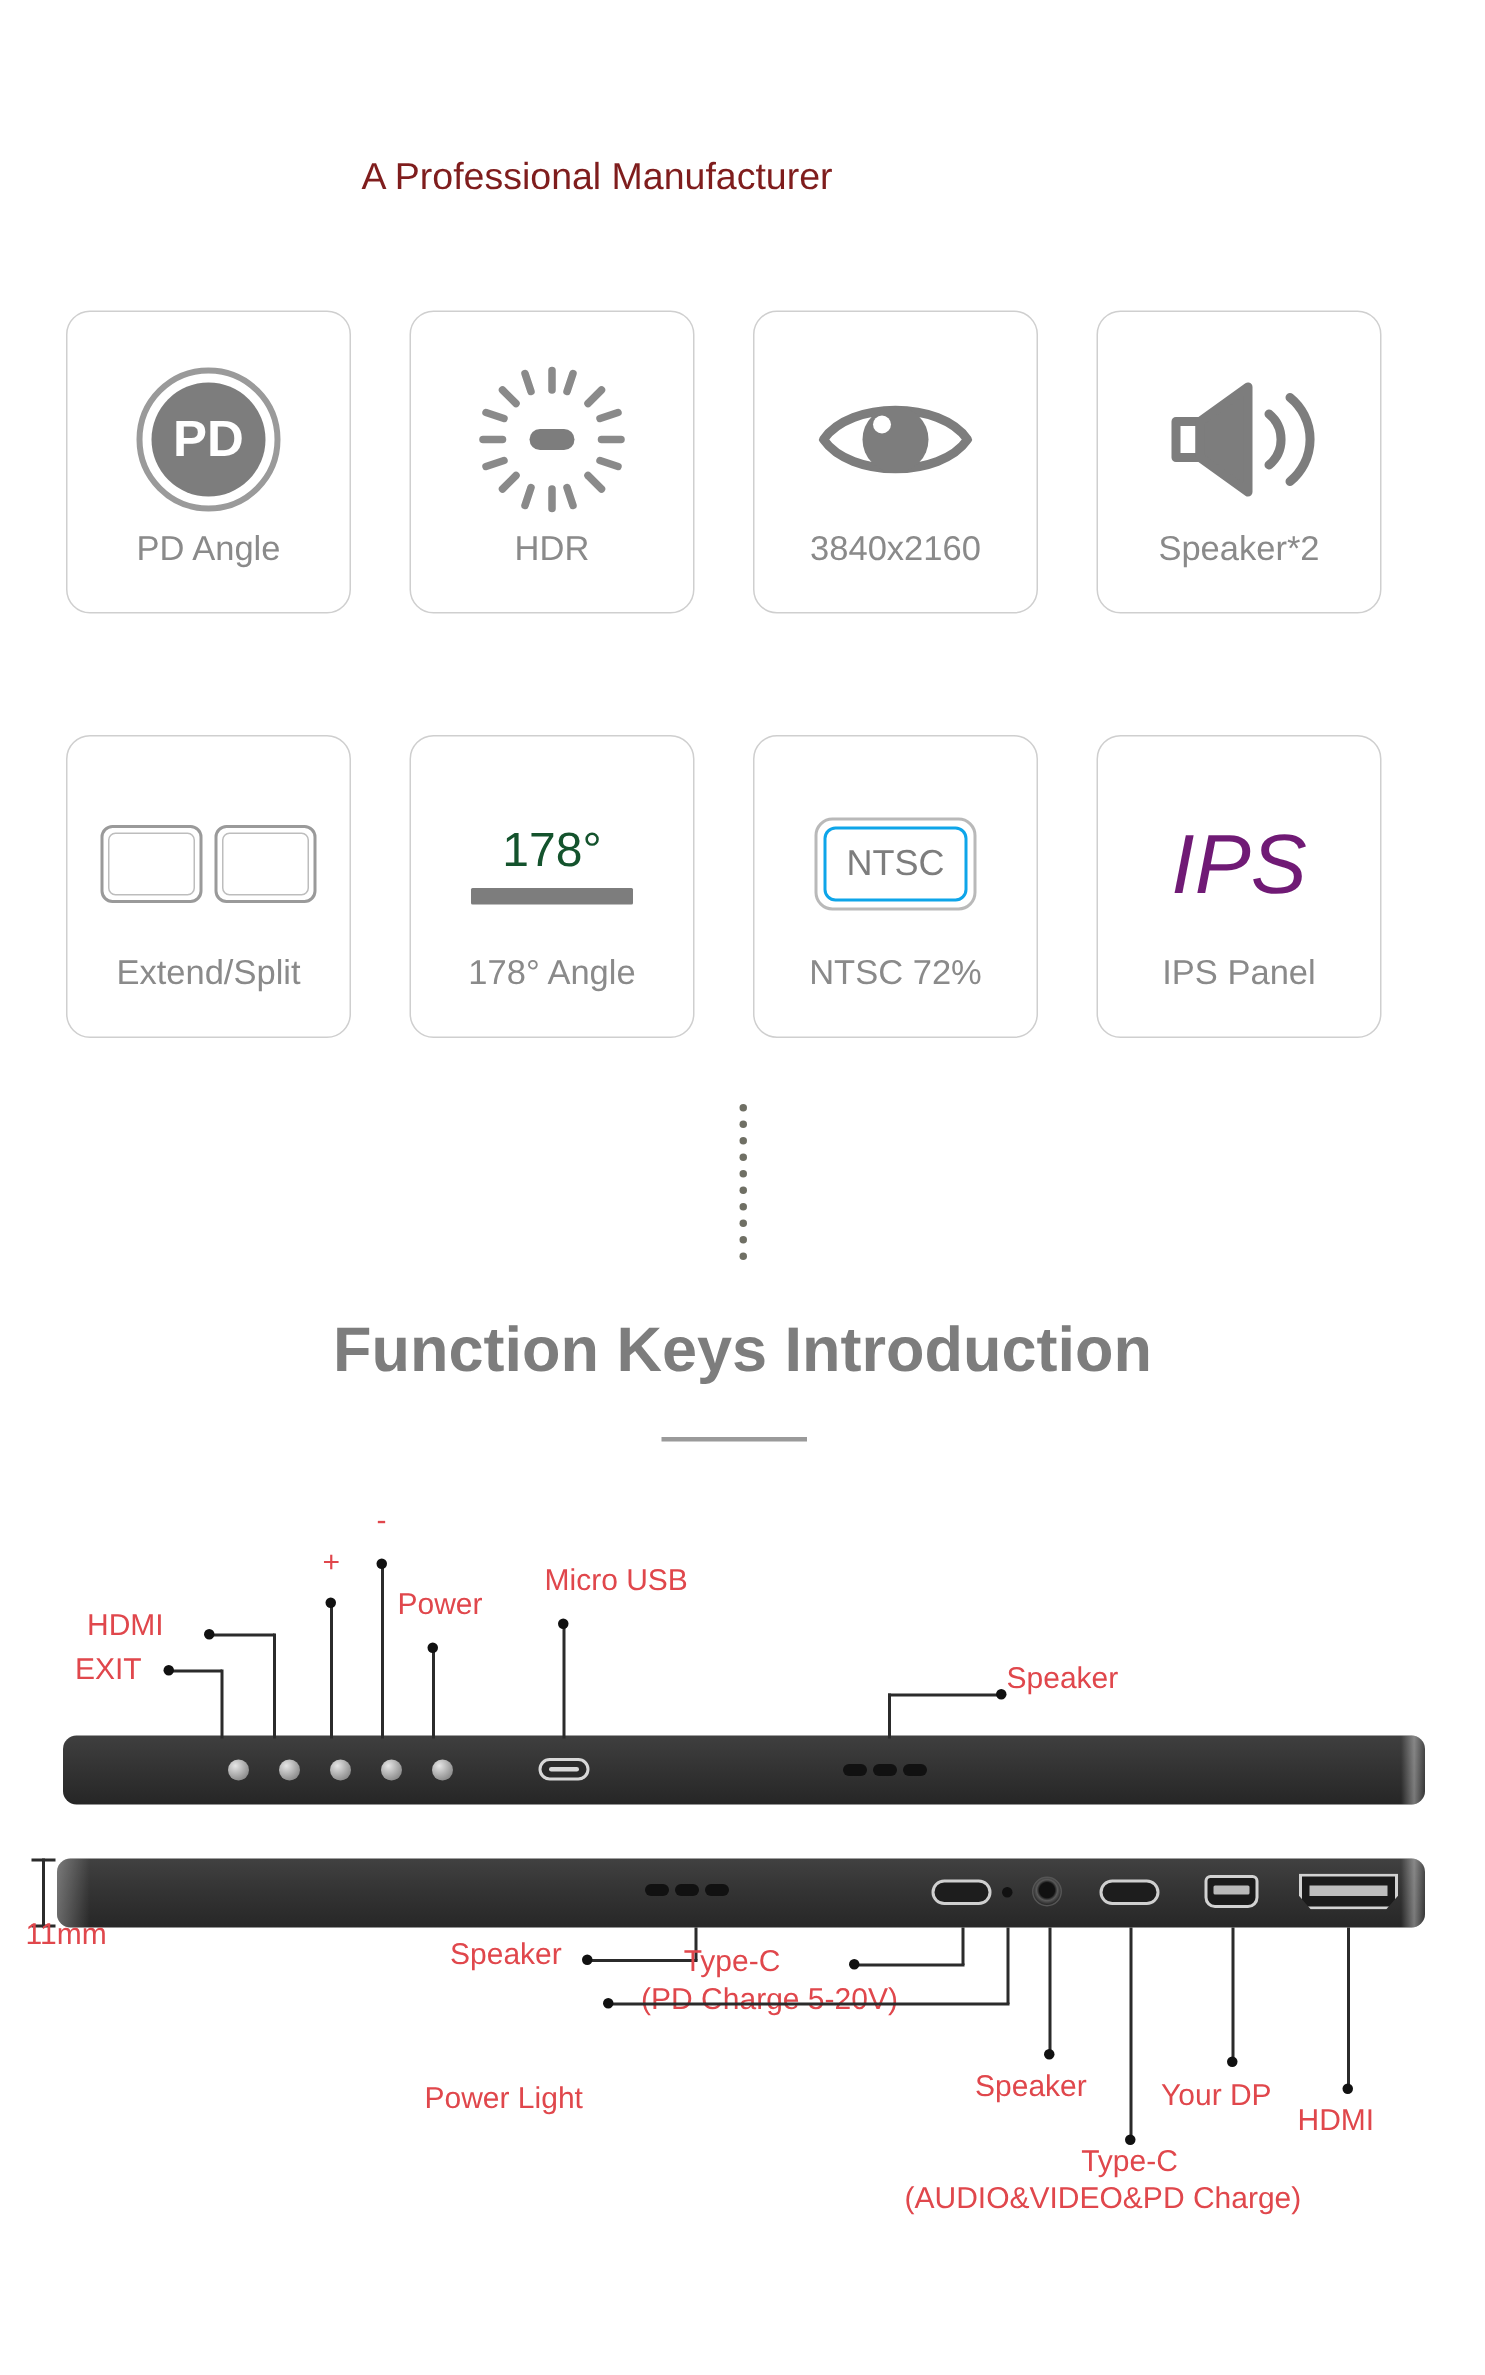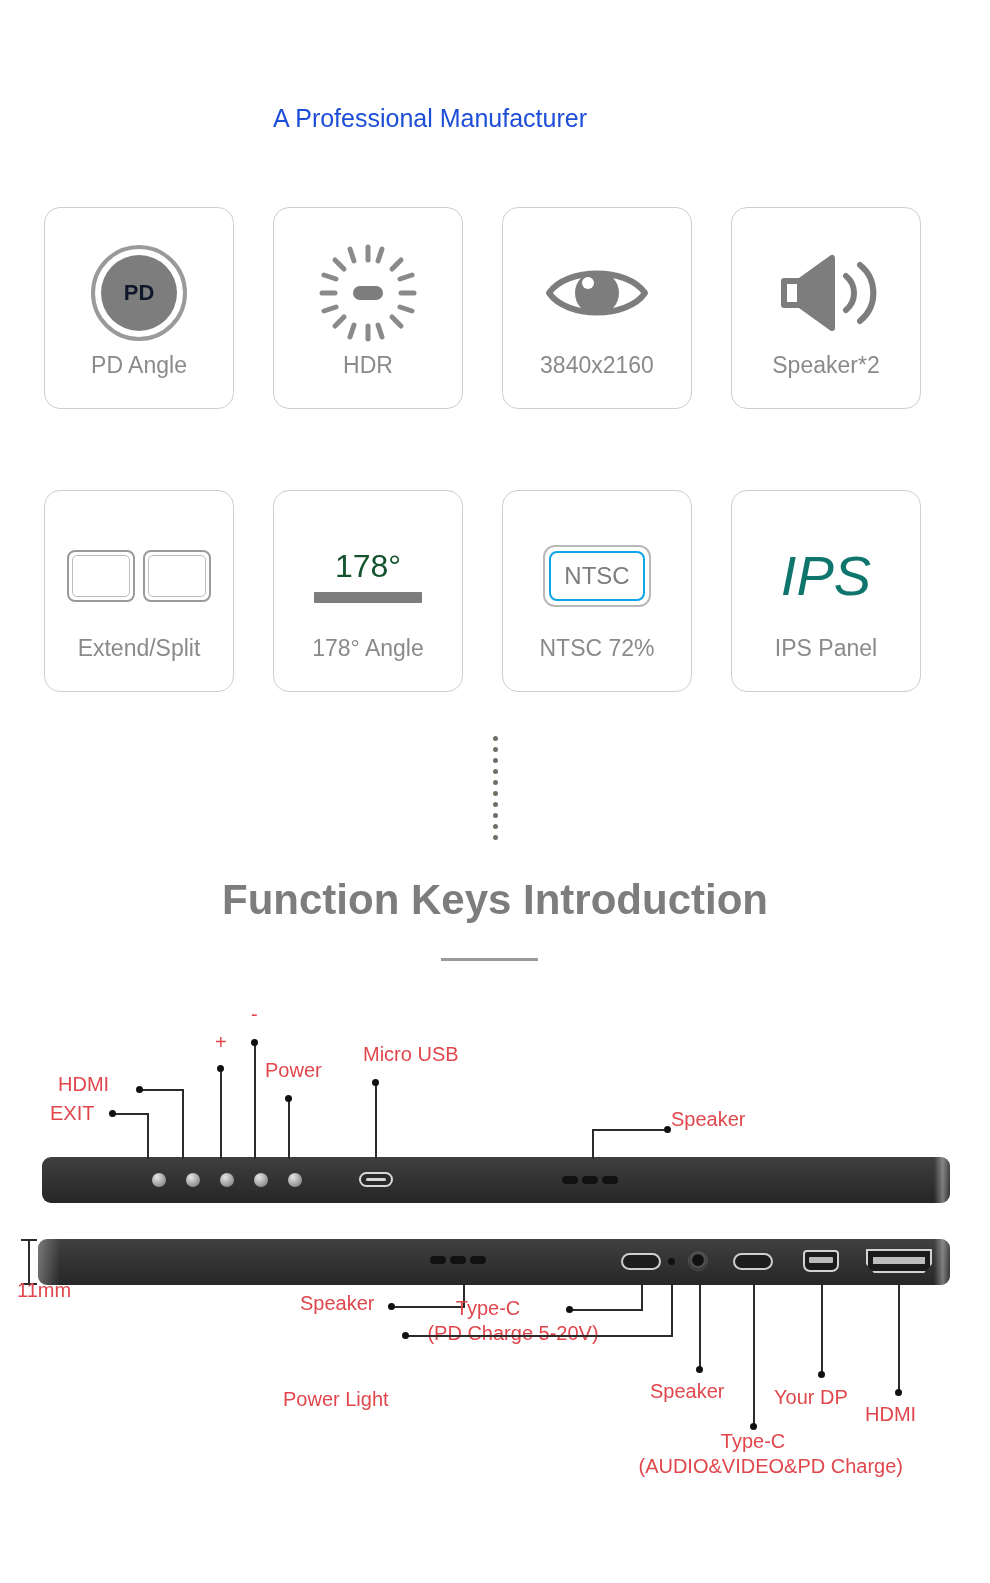--- a/index.html
+++ b/index.html
@@ -10,60 +10,60 @@
   }
   .page{position:relative;width:990px;height:1583px;}
 
   
   .hero-title{
     position:absolute;left:0;top:18px;width:990px;text-align:center;
     font-size:42px;font-weight:bold;color:#7d7d7d;letter-spacing:-0.3px;
   }
   .hero-sub{
     position:absolute;left:0;top:104px;width:796px;text-align:center;
-    font-size:25px;font-weight:normal;color:#1d4ed8;padding-left:32px;
+    font-size:25px;font-weight:normal;color:#7f1d1d;
   }
 
   
   .features{position:absolute;left:44px;top:207px;width:900px;}
   .frow{display:flex;gap:39px;margin-bottom:81px;}
   .fcard{
     width:190px;height:202px;box-sizing:border-box;
     border:1px solid #cfcfcf;border-radius:16px;background:#fff;
     display:flex;flex-direction:column;align-items:center;justify-content:center;
   }
   .ficon{height:112px;display:flex;align-items:center;justify-content:center;}
   .flabel{font-size:23px;color:#8a8a8a;margin-top:4px;line-height:1.1;white-space:nowrap;}
 
   
   .pd-outer{width:96px;height:96px;border-radius:50%;border:4px solid #9a9a9a;
     display:flex;align-items:center;justify-content:center;box-sizing:border-box;}
-  .pd-inner{width:76px;height:76px;border-radius:50%;background:#7d7d7d;color:#0f172a;
-    font-size:22px;font-weight:bold;display:flex;align-items:center;justify-content:center;letter-spacing:0px;}
+  .pd-inner{width:76px;height:76px;border-radius:50%;background:#7d7d7d;color:#ffffff;
+    font-size:34px;font-weight:bold;display:flex;align-items:center;justify-content:center;letter-spacing:0px;}
 
   
   .split-wrap{display:flex;gap:8px;}
   .split-box{width:68px;height:52px;border:2px solid #9a9a9a;border-radius:8px;
     display:flex;align-items:center;justify-content:center;box-sizing:border-box;}
   .split-box i{display:block;width:56px;height:40px;border:1px solid #bdbdbd;border-radius:5px;}
 
   
   .angle-wrap{display:flex;flex-direction:column;align-items:center;}
   .angle-num{font-size:32px;color:#14532d;line-height:1;}
   .angle-bar{width:108px;height:11px;background:#7d7d7d;margin-top:10px;border-radius:1px;}
 
   
   .ntsc-outer{width:108px;height:62px;border:2px solid #b9b9b9;border-radius:12px;
     display:flex;align-items:center;justify-content:center;box-sizing:border-box;}
   .ntsc-inner{width:96px;height:50px;border:2px solid #0ea5e9;border-radius:8px;
     display:flex;align-items:center;justify-content:center;box-sizing:border-box;
     font-size:24px;color:#7d7d7d;letter-spacing:0px;}
 
   
-  .ips-text{font-size:56px;font-style:italic;color:#0f766e;line-height:1;}
+  .ips-text{font-size:56px;font-style:italic;color:#701a75;line-height:1;}
 
   
   .dots{position:absolute;left:0;top:736px;width:990px;display:flex;flex-direction:column;
     align-items:center;gap:6px;}
   .dots span{display:block;width:5px;height:5px;border-radius:50%;background:#6f6f64;}
 
   
   .sec-title{
     position:absolute;left:0;top:876px;width:990px;text-align:center;
     font-size:42px;font-weight:bold;color:#7d7d7d;
@@ -338,21 +338,21 @@
   <div class="nub" style="left:402px;top:1332px"></div>
   <div class="lbl" style="left:283px;top:1388px">Power Light</div>
 
   <div class="ld ld-v" style="left:699px;top:1285px;height:84px;"></div>
   <div class="nub" style="left:696px;top:1366px"></div>
   <div class="lbl" style="left:650px;top:1380px">Speaker</div>
 
   <div class="ld ld-v" style="left:753px;top:1285px;height:141px;"></div>
   <div class="nub" style="left:750px;top:1423px"></div>
   <div class="lbl c2" style="left:653px;top:1430px;width:200px;text-align:center;">Type-C</div>
-  <div class="lbl c2" style="left:603px;top:1455px;width:300px;text-align:right;">(AUDIO&amp;VIDEO&amp;PD Charge)</div>
+  <div class="lbl c2" style="left:603px;top:1455px;width:300px;text-align:left;">(AUDIO&amp;VIDEO&amp;PD Charge)</div>
 
   <div class="ld ld-v" style="left:821px;top:1285px;height:89px;"></div>
   <div class="nub" style="left:818px;top:1371px"></div>
   <div class="lbl" style="left:774px;top:1386px">Your DP</div>
 
   <div class="ld ld-v" style="left:898px;top:1285px;height:107px;"></div>
   <div class="nub" style="left:895px;top:1389px"></div>
   <div class="lbl" style="left:865px;top:1403px">HDMI</div>
 
 </div>

